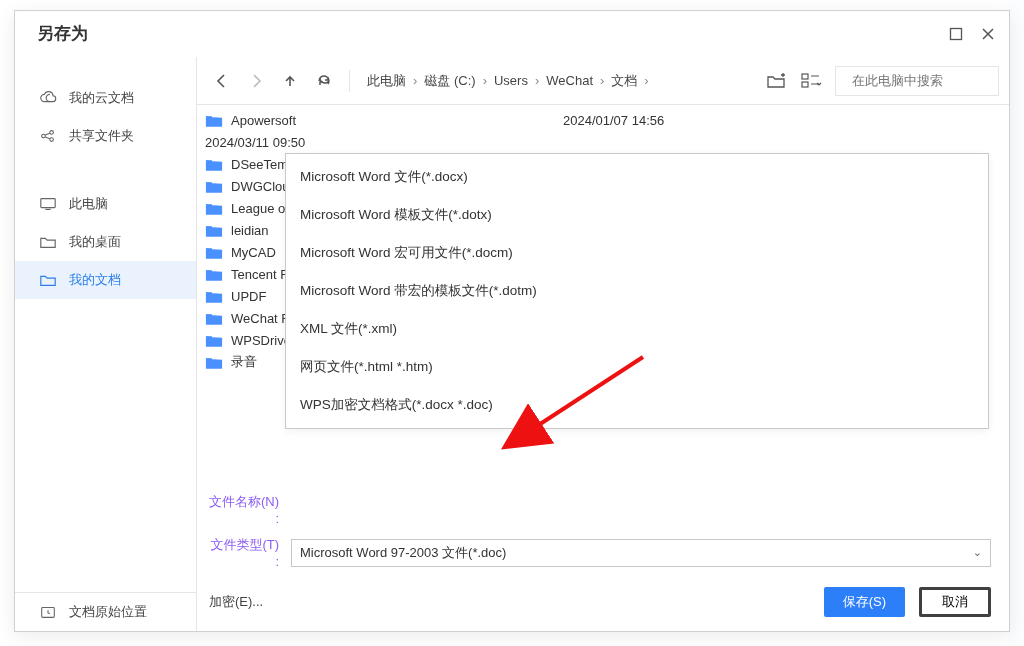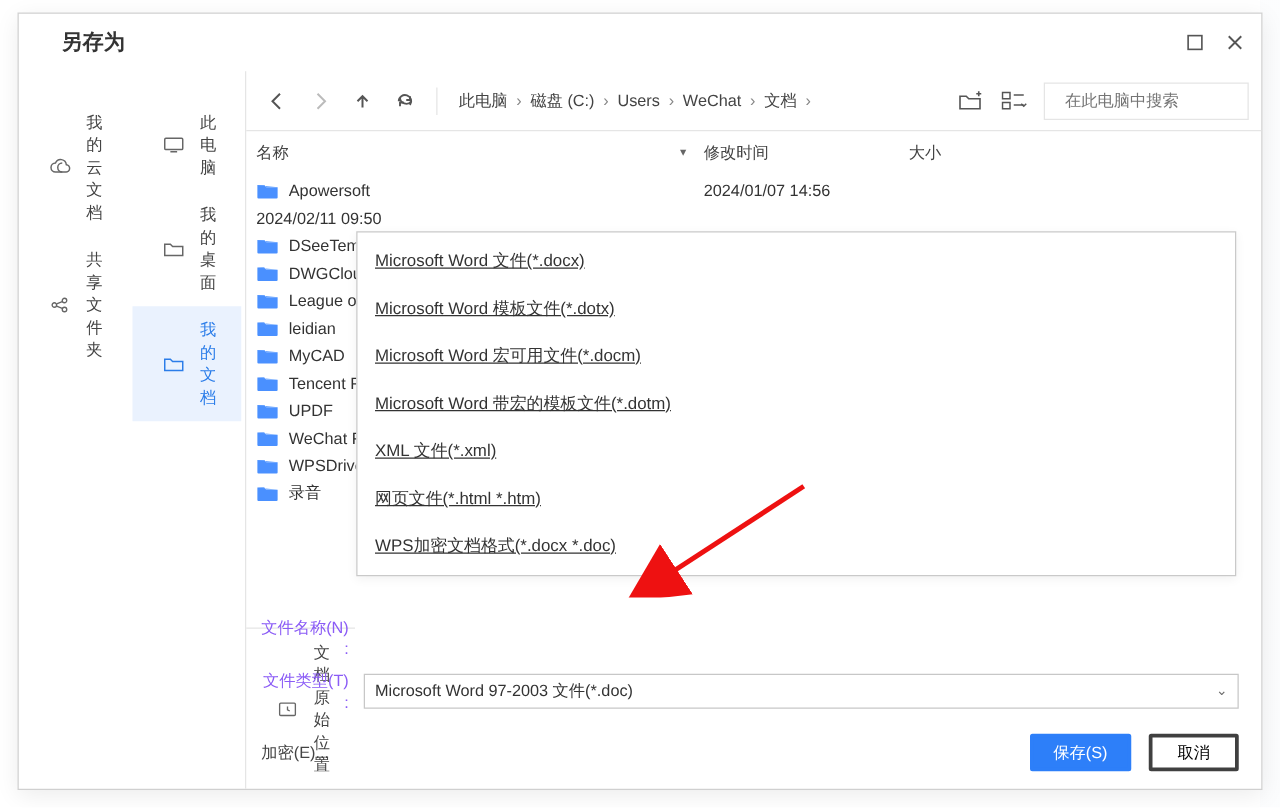--- a/index.html
+++ b/index.html
@@ -42,36 +42,36 @@
     display:flex;
     align-items:center;
     justify-content:space-between;
     padding: 0 14px 0 22px;
     border-bottom: 1px solid transparent;
   }
   .titlebar h1 {
     font-size: 17px;
     font-weight: 700;
     color: #333;
-    margin:12px;
+    margin:0;
   }
   .win-controls { display:flex; gap:18px; align-items:center; }
   .win-controls span { width:14px; height:14px; display:inline-flex; align-items:center; justify-content:center; color:#444; cursor:pointer;}
   .body {
     flex:1;
     display:flex;
     min-height:0;
   }
   
   .sidebar {
     width: 182px;
     border-right: 1px solid var(--border);
     padding-top: 22px;
     display:flex;
-    flex-direction:row;
+    flex-direction:column;
     gap: 4px;
   }
   .sidebar .group { margin-bottom: 26px; }
   .side-item {
     display:flex;
     align-items:center;
     gap:12px;
     padding: 10px 20px 10px 24px;
     color:#444;
     cursor:pointer;
@@ -180,21 +180,20 @@
     border:1px solid #c9c9c9;
     box-shadow: 0 2px 8px rgba(0,0,0,.06);
     z-index:5;
     padding: 4px 0;
   }
   .type-option {
     padding: 10px 14px;
     font-size:13.5px;
     color:#333;
     cursor:pointer;
-    text-decoration:underline;
   }
 
   
   .arrow {
     position:absolute;
     z-index:6;
     pointer-events:none;
   }
 
   
@@ -398,43 +397,35 @@
           <div class="search">
             <svg width="14" height="14" viewBox="0 0 14 14">
                 <circle cx="6" cy="6" r="4.3" fill="none" stroke="#aaa" stroke-width="1.4"></circle>
                 <path d="M10 10l3 3" stroke="#aaa" stroke-width="1.4"></path>
               </svg>
             <input placeholder="在此电脑中搜索" style="">
           </div>
         </div>
       </div>
 
-      <div class="columns-header">
-        <div class="col-name">
-          <span>名称</span>
-          <span class="sort-caret" style="margin-left:auto;margin-right:14px;">▾</span>
-        </div>
-        <div class="col-date"><span>修改时间</span></div>
-        <div class="col-size"><span>大小</span></div>
-      </div>
 
       <div class="file-area">
         <div class="file-list" id="file-list">
             <div class="row">
               <div class="fname">
                 <span class="folder-ic"><svg viewBox="0 0 20 16">
                     <path d="M1 3h6l2 2h10v9a1 1 0 01-1 1H2a1 1 0 01-1-1z" fill="#4a90ff"></path>
                     <path d="M1 3h6l2 2h10" fill="#6fa8ff"></path>
                   </svg></span>
                 <span>Apowersoft</span>
               </div>
               <div class="fdate">2024/01/07 14:56</div>
             </div>
             <div class="row">
-              <div class="fdate">2024/02/11 09:50</div>
+              <div class="fdate">2024/03/11 09:50</div>
             </div>
             <div class="row">
               <div class="fname">
                 <span class="folder-ic"><svg viewBox="0 0 20 16">
                     <path d="M1 3h6l2 2h10v9a1 1 0 01-1 1H2a1 1 0 01-1-1z" fill="#4a90ff"></path>
                     <path d="M1 3h6l2 2h10" fill="#6fa8ff"></path>
                   </svg></span>
                 <span>DSeeTem</span>
               </div>
               <div class="fdate"></div>

